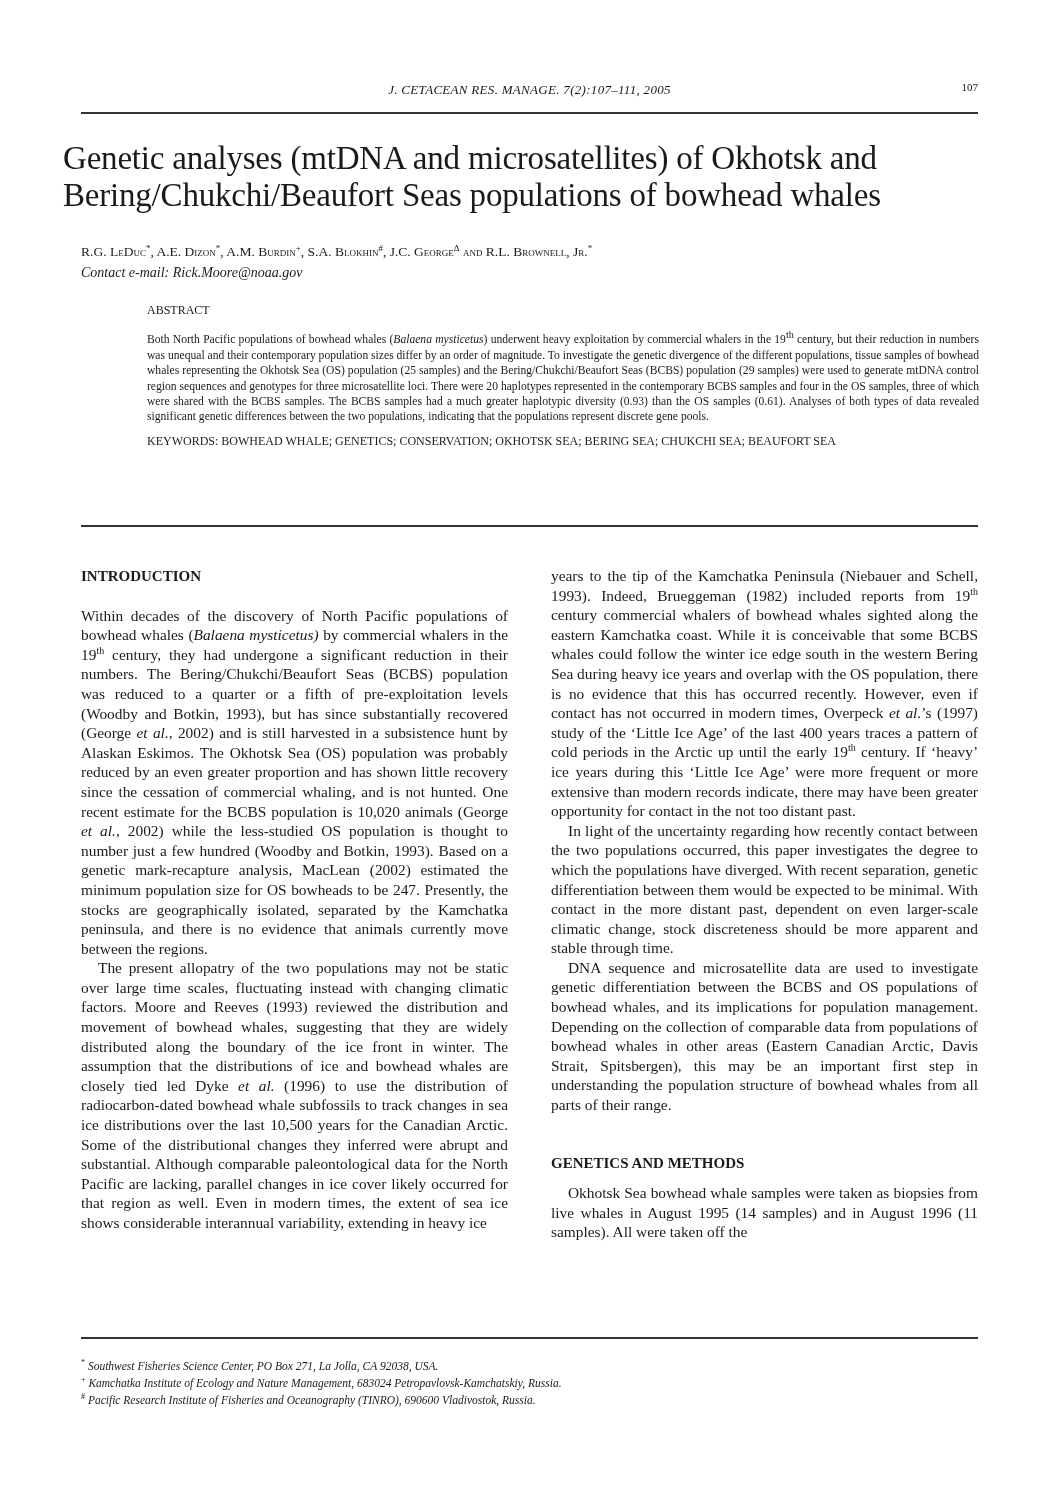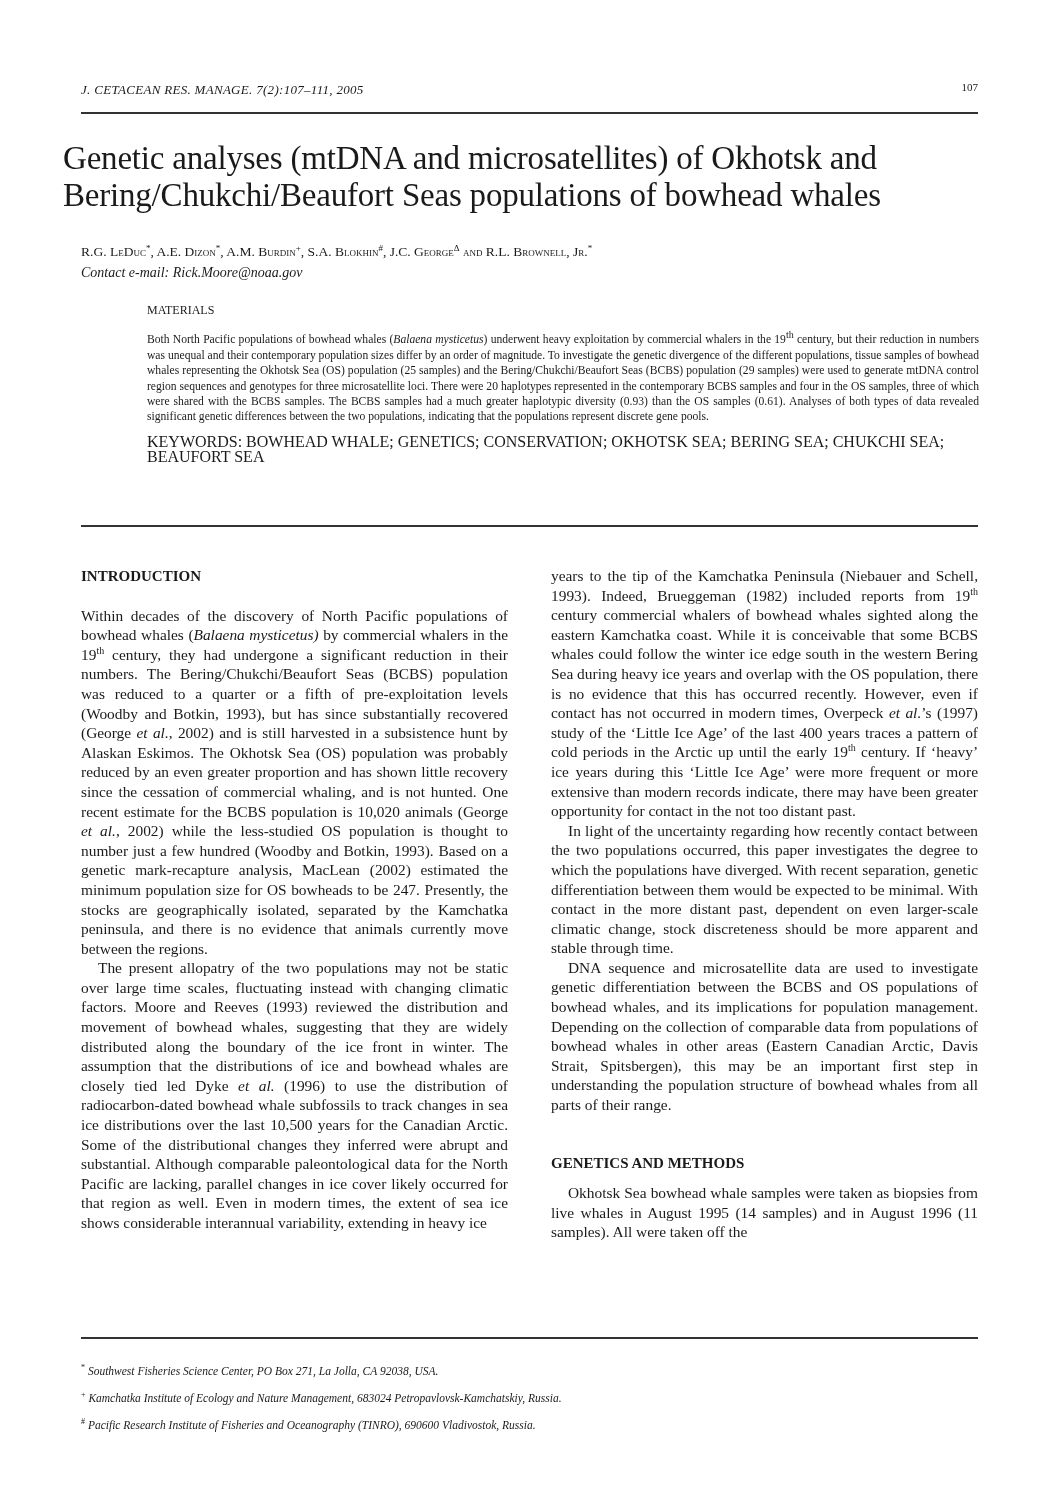--- a/index.html
+++ b/index.html
@@ -1,39 +1,39 @@
 <!DOCTYPE html>
 <html><head>
 <meta charset="utf-8">
 <style>
   html, body { margin:0; padding:0; background:#fff; }
   body { width:1058px; height:1497px; position:relative; overflow:hidden;
          font-family:"Liberation Serif","DejaVu Serif",serif; color:#1a1a1a; }
   .abs { position:absolute; }
   .running-head { left:81px; top:82px; width:897px; height:20px; font-size:13px; }
-  .rh-journal { position:absolute; left:0; right:0; text-align:left; font-style:italic; letter-spacing:0.3px; }
+  .rh-journal { position:absolute; left:0; right:0; text-align:center; font-style:italic; letter-spacing:0.3px; }
   .rh-page { position:absolute; right:0; top:-1px; font-size:11px; }
   .rule { position:absolute; left:81px; width:897px; height:1.6px; background:#333; }
   .title { left:63px; top:140px; width:900px; font-size:33px; font-weight:normal; line-height:37px; letter-spacing:-0.2px; }
   .authors { left:81px; top:242px; font-size:13.5px; }
   .sc { font-variant:small-caps; }
   .authors sup { font-size:9px; }
   .contact { left:81px; top:265px; font-size:14px; font-style:italic; }
   .abstract-box { left:147px; top:303px; width:832px; font-size:11.6px; line-height:15.4px; }
   .abstract-label { font-size:12px; margin-bottom:14px; }
   .abstract-text { text-align:justify; }
-  .keywords { margin-top:9px; font-size:16px; line-height:15.4px; }
+  .keywords { margin-top:9px; font-size:12px; line-height:15.4px; }
   .col { position:absolute; width:427px; font-size:15.4px; line-height:19.6px; text-align:justify; }
   .col-left { left:81px; top:567px; }
   .col-right { left:551px; top:566px; }
   .heading { font-weight:bold; font-size:15px; margin-bottom:19px; }
   .para { margin:0; }
   .indent { text-indent:17px; }
   sup.s { font-size:10px; line-height:0; }
-  .footnotes { left:81px; top:1356px; font-size:11.5px; font-style:italic; line-height:24px; }
+  .footnotes { left:81px; top:1356px; font-size:11.5px; font-style:italic; line-height:13px; }
   .footnotes .mk { font-size:8px; vertical-align:super; font-style:normal; }
 </style>
 </head>
 <body>
 
 <div class="abs running-head">
   <span class="rh-journal">J. CETACEAN RES. MANAGE. 7(2):107–111, 2005</span>
   <span class="rh-page">107</span>
 </div>
 <div class="rule" style="top:112px;"></div>
@@ -43,21 +43,21 @@
   <div>Bering/Chukchi/Beaufort Seas populations of bowhead whales</div>
 </div>
 
 <div class="abs authors">
   <span><span>R.G. </span><span class="sc">LeDuc</span><sup>*</sup><span>, </span></span><span><span>A.E. </span><span class="sc">Dizon</span><sup>*</sup><span>, </span></span><span><span>A.M. </span><span class="sc">Burdin</span><sup>+</sup><span>, </span></span><span><span>S.A. </span><span class="sc">Blokhin</span><sup>#</sup><span>, </span></span><span><span>J.C. </span><span class="sc">George</span><sup>Δ</sup><span class="sc"> and </span></span><span><span>R.L. </span><span class="sc">Brownell, Jr.</span><sup>*</sup></span>
 </div>
 
 <div class="abs contact">Contact e-mail: Rick.Moore@noaa.gov</div>
 
 <div class="abs abstract-box">
-  <div class="abstract-label">MATERIALS</div>
+  <div class="abstract-label">ABSTRACT</div>
   <div class="abstract-text"><span>Both North Pacific populations of bowhead whales (</span><i>Balaena mysticetus</i><span>) underwent heavy exploitation by commercial whalers in the 19</span><sup class="s">th</sup><span> century, but their reduction in numbers was unequal and their contemporary population sizes differ by an order of magnitude. To investigate the genetic divergence of the different populations, tissue samples of bowhead whales representing the Okhotsk Sea (OS) population (25 samples) and the Bering/Chukchi/Beaufort Seas (BCBS) population (29 samples) were used to generate mtDNA control region sequences and genotypes for three microsatellite loci. There were 20 haplotypes represented in the contemporary BCBS samples and four in the OS samples, three of which were shared with the BCBS samples. The BCBS samples had a much greater haplotypic diversity (0.93) than the OS samples (0.61). Analyses of both types of data revealed significant genetic differences between the two populations, indicating that the populations represent discrete gene pools.</span></div>
   <div class="keywords">KEYWORDS: BOWHEAD WHALE; GENETICS; CONSERVATION; OKHOTSK SEA; BERING SEA; CHUKCHI SEA; BEAUFORT SEA</div>
 </div>
 <div class="rule" style="top:525px;"></div>
 
 <div class="col col-left">
   <div class="heading">INTRODUCTION</div>
   <p class="para"><span>Within decades of the discovery of North Pacific populations of bowhead whales (</span><i>Balaena mysticetus)</i><span> by commercial whalers in the 19</span><sup class="s">th</sup><span> century, they had undergone a significant reduction in their numbers. The Bering/Chukchi/Beaufort Seas (BCBS) population was reduced to a quarter or a fifth of pre-exploitation levels (Woodby and Botkin, 1993), but has since substantially recovered (George </span><i>et al.</i><span>, 2002) and is still harvested in a subsistence hunt by Alaskan Eskimos. The Okhotsk Sea (OS) population was probably reduced by an even greater proportion and has shown little recovery since the cessation of commercial whaling, and is not hunted. One recent estimate for the BCBS population is 10,020 animals (George </span><i>et al.</i><span>, 2002) while the less-studied OS population is thought to number just a few hundred (Woodby and Botkin, 1993). Based on a genetic mark-recapture analysis, MacLean (2002) estimated the minimum population size for OS bowheads to be 247. Presently, the stocks are geographically isolated, separated by the Kamchatka peninsula, and there is no evidence that animals currently move between the regions.</span></p>
   <p class="para indent"><span>The present allopatry of the two populations may not be static over large time scales, fluctuating instead with changing climatic factors. Moore and Reeves (1993) reviewed the distribution and movement of bowhead whales, suggesting that they are widely distributed along the boundary of the ice front in winter. The assumption that the distributions of ice and bowhead whales are closely tied led Dyke </span><i>et al.</i><span> (1996) to use the distribution of radiocarbon-dated bowhead whale subfossils to track changes in sea ice distributions over the last 10,500 years for the Canadian Arctic. Some of the distributional changes they inferred were abrupt and substantial. Although comparable paleontological data for the North Pacific are lacking, parallel changes in ice cover likely occurred for that region as well. Even in modern times, the extent of sea ice shows considerable interannual variability, extending in heavy ice</span></p>
 </div>

